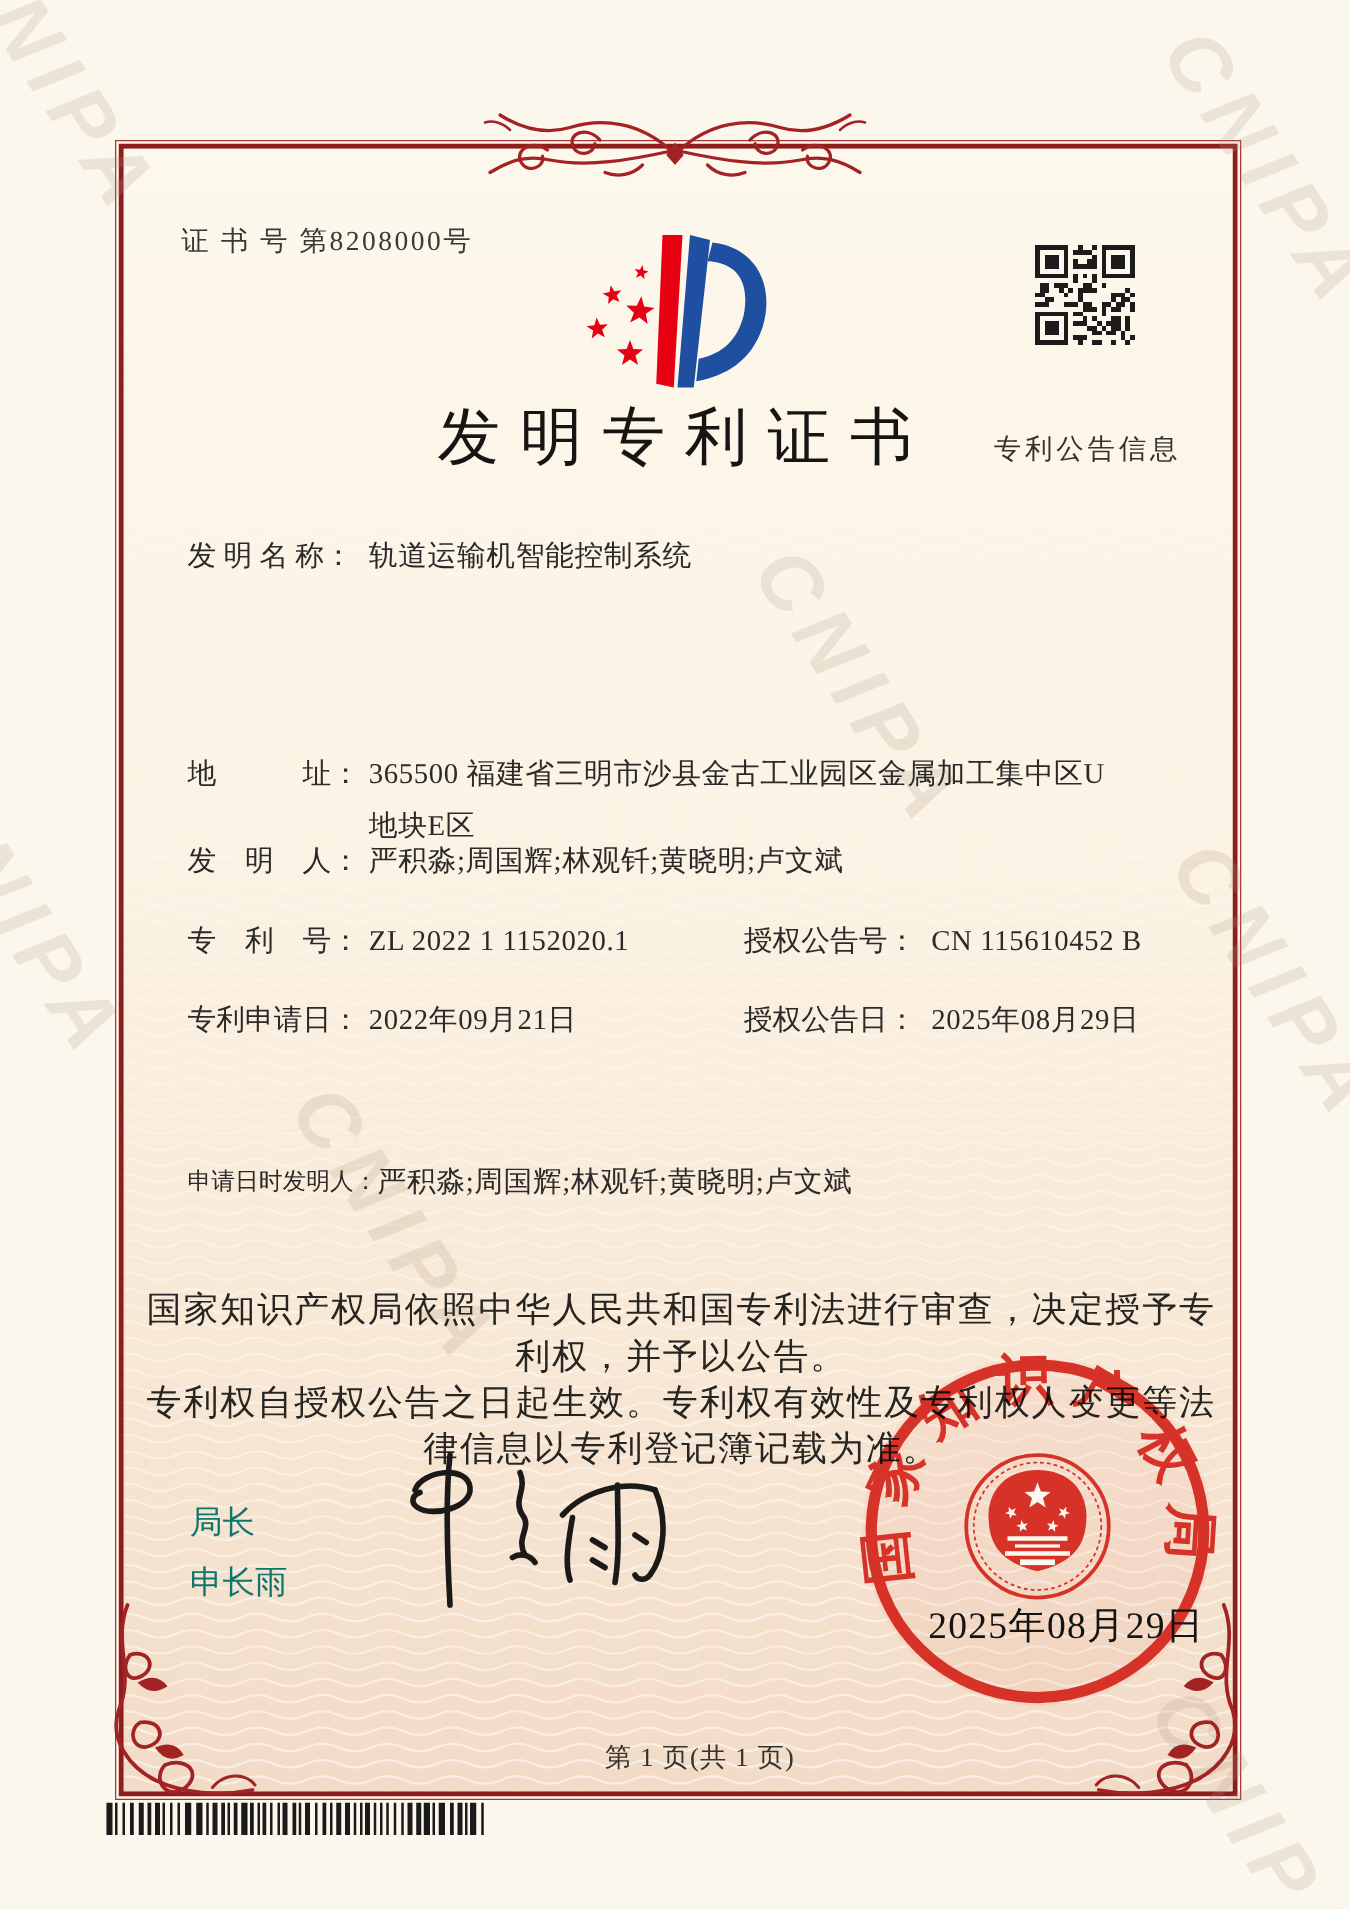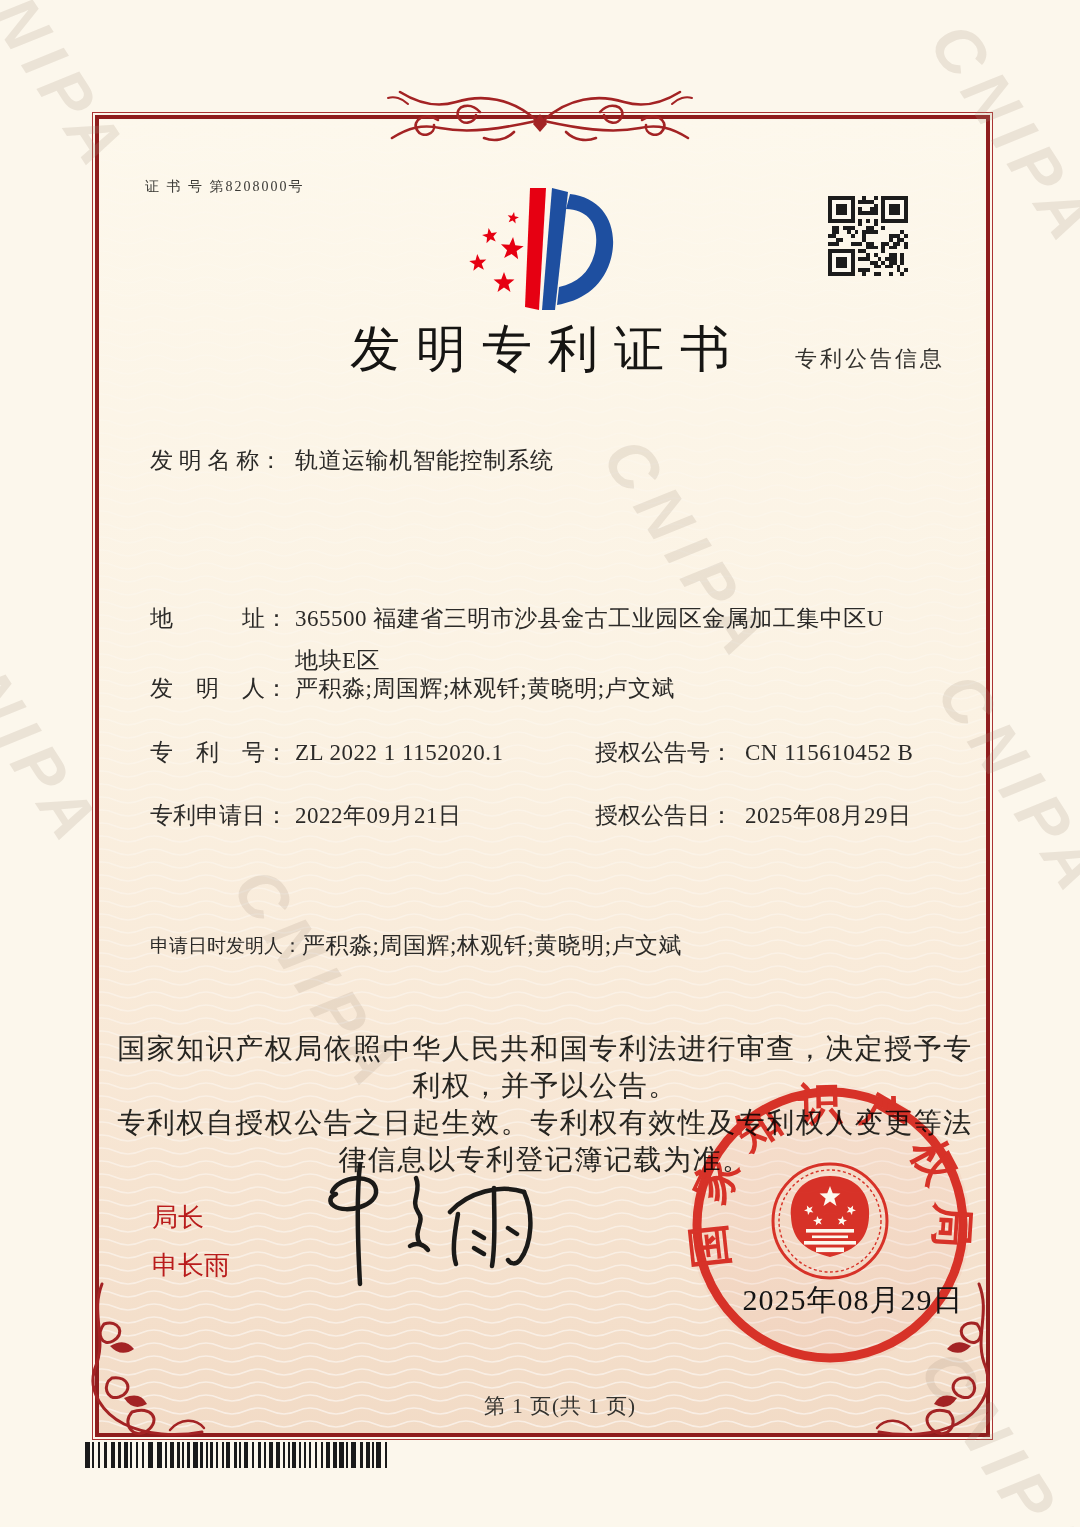--- a/index.html
+++ b/index.html
@@ -26,41 +26,41 @@
     content:"";position:absolute;inset:3px;border:1px solid #9c2a25;pointer-events:none;
   }
   .frame-bg{
     position:absolute;inset:0;overflow:hidden;
     background:linear-gradient(180deg,#fdf8ec 0%,#fbf2e3 45%,#f8e8d6 72%,#f2dbc6 100%);
   }
   .frame-bg svg{position:absolute;left:0;top:0;}
   .orn{position:absolute;z-index:4;pointer-events:none;}
   
   .content{position:absolute;inset:0;z-index:3;}
-  .certno{position:absolute;left:145px;top:178px;font-size:14px;letter-spacing:2px;color:#3a3935;}
+  .certno{position:absolute;left:145px;top:178px;font-size:22px;letter-spacing:2px;color:#3a3935;}
   .title{
     position:absolute;left:0;right:0;top:316px;text-align:center;
     font-size:50px;font-weight:400;letter-spacing:16px;text-indent:16px;color:#161513;
   }
   .logo{position:absolute;left:438px;top:168px;}
   .qr{position:absolute;left:828px;top:196px;}
   .qr-caption{position:absolute;left:795px;top:344px;width:150px;text-align:center;font-size:22px;letter-spacing:3px;color:#33322e;}
   .row{position:absolute;font-size:23px;line-height:42px;}
   .row .lbl{display:inline-block;width:145px;vertical-align:top;white-space:pre;}
   .row .val{display:inline-block;vertical-align:top;letter-spacing:0.5px;}
   .row.small .lbl{width:152px;font-size:19px;letter-spacing:0;}
   .wrapval{width:612px;word-break:break-all;}
   .legal{
     position:absolute;left:110px;right:100px;top:1030px;text-align:center;
     font-size:28px;line-height:37px;letter-spacing:1.5px;color:#262521;
   }
   .signer{
     position:absolute;left:152px;top:1193px;
     font-family:"Liberation Sans","DejaVu Sans",sans-serif;
-    font-size:26px;line-height:48px;color:#b91c1c;
+    font-size:26px;line-height:48px;color:#0f766e;
   }
   .signature{position:absolute;left:298px;top:1150px;}
   .seal{position:absolute;left:680px;top:1075px;mix-blend-mode:multiply;opacity:0.95;}
   .seal-date{
     position:absolute;left:728px;top:1280px;width:250px;text-align:center;
     font-size:30px;color:#141414;letter-spacing:1px;z-index:5;
   }
   .footer-page{position:absolute;left:0;right:0;top:1392px;text-align:center;font-size:21px;letter-spacing:1px;color:#33322e;margin-left:40px;}
   .barcode{position:absolute;left:85px;top:1442px;z-index:3;}
 </style>
@@ -365,21 +365,21 @@
       <rect x="15" y="1" width="5" height="5" fill="#fdf9f0"></rect>
       <rect x="16" y="2" width="3" height="3" fill="#1c1c1c"></rect>
       <rect x="0" y="14" width="7" height="7" fill="#1c1c1c"></rect>
       <rect x="1" y="15" width="5" height="5" fill="#fdf9f0"></rect>
       <rect x="2" y="16" width="3" height="3" fill="#1c1c1c"></rect>
     </svg>
   <div class="qr-caption">专利公告信息</div>
 
   <div class="title">发明专利证书</div>
 
-  <div class="row" style="left:150px;top:440px">
+  <div class="row" style="left:150px;top:424px">
     <span class="lbl">发 明 名 称：</span><span class="val">轨道运输机智能控制系统</span>
   </div>
   <div class="row" style="left:150px;top:598px">
     <span class="lbl">地　　　址：</span><span class="val wrapval">365500 福建省三明市沙县金古工业园区金属加工集中区U地块E区</span>
   </div>
   <div class="row" style="left:150px;top:668px">
     <span class="lbl">发　明　人：</span><span class="val">严积淼;周国辉;林观钎;黄晓明;卢文斌</span>
   </div>
   <div class="row" style="left:150px;top:732px">
     <span class="lbl">专　利　号：</span><span class="val">ZL 2022 1 1152020.1</span>

